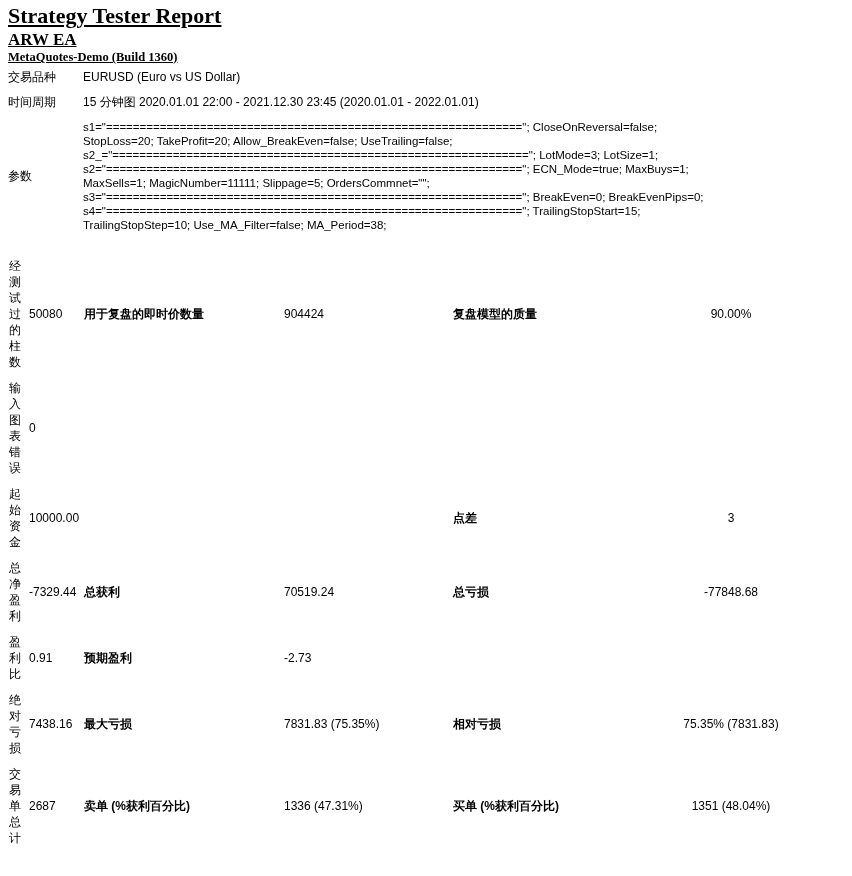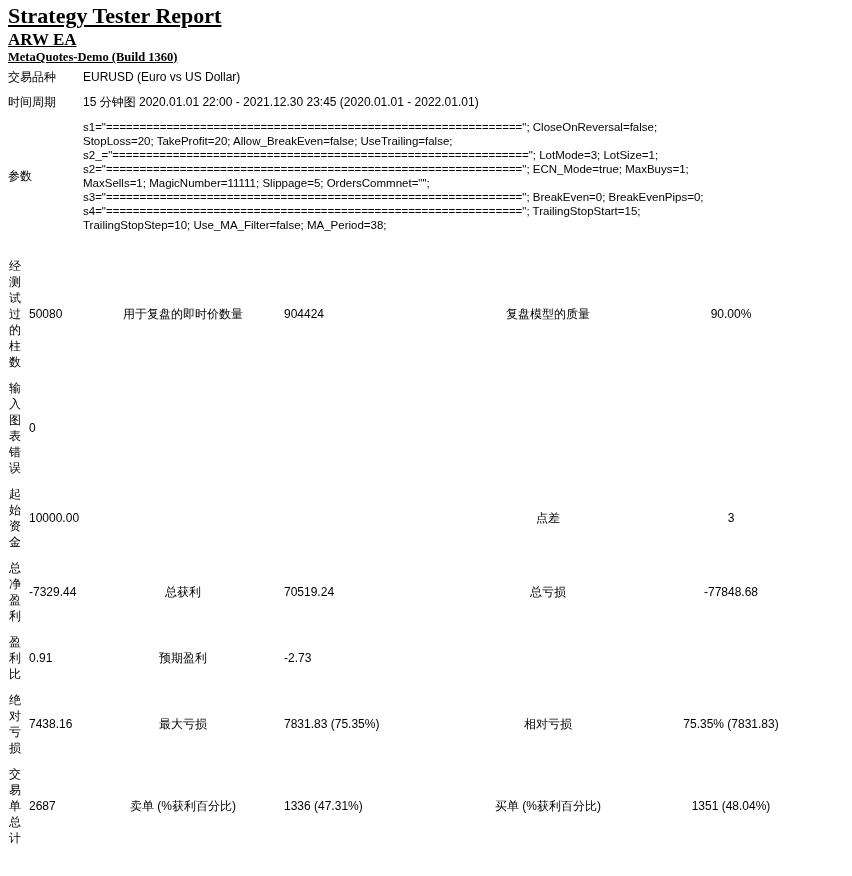--- a/index.html
+++ b/index.html
@@ -68,21 +68,21 @@
   .stats-table col.c5 { width: 192px; }
   .stats-table col.c6 { width: 174px; }
   td.vlabel {
     line-height: 16px;
     word-break: break-all;
     vertical-align: middle;
   }
   td.num   { text-align: left; padding-right: 8px; white-space: nowrap; }
   td.num2  { text-align: left; padding-right: 8px; white-space: nowrap; }
   td.num3  { text-align: center; white-space: nowrap; }
-  td.slabel{ text-align: center; white-space: nowrap; }
+  td.slabel{ text-align: left; white-space: nowrap; font-weight: bold; }
 </style>
 </head>
 <body>
 
 <div class="page">
 
   <div class="report-header">
     <div class="report-title">Strategy Tester Report</div>
     <div class="report-subtitle">ARW EA</div>
     <div class="report-build">MetaQuotes-Demo (Build 1360)</div>

